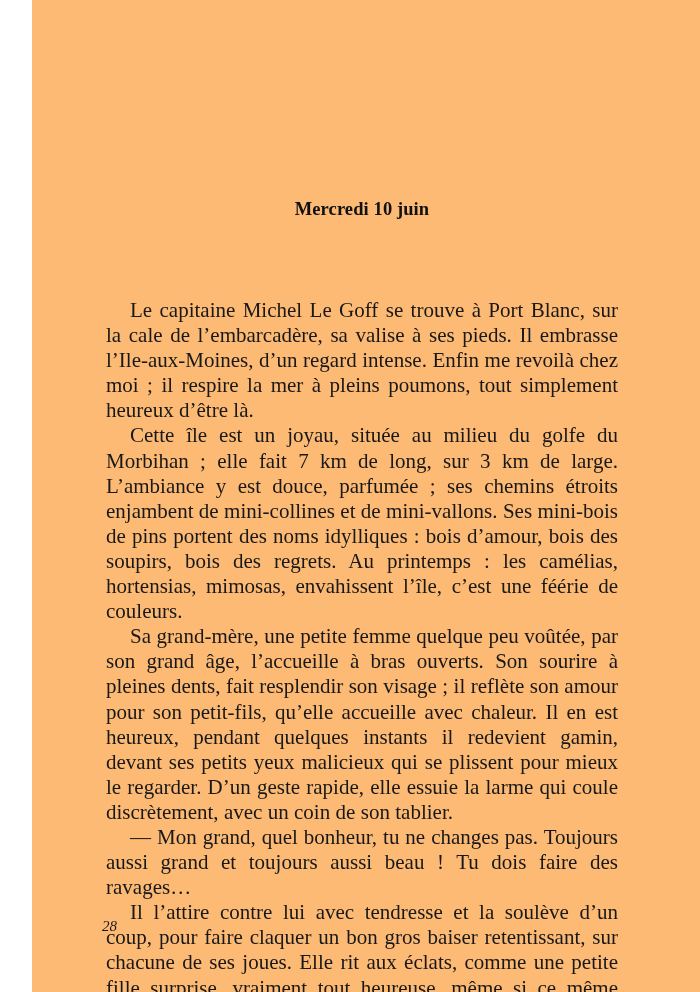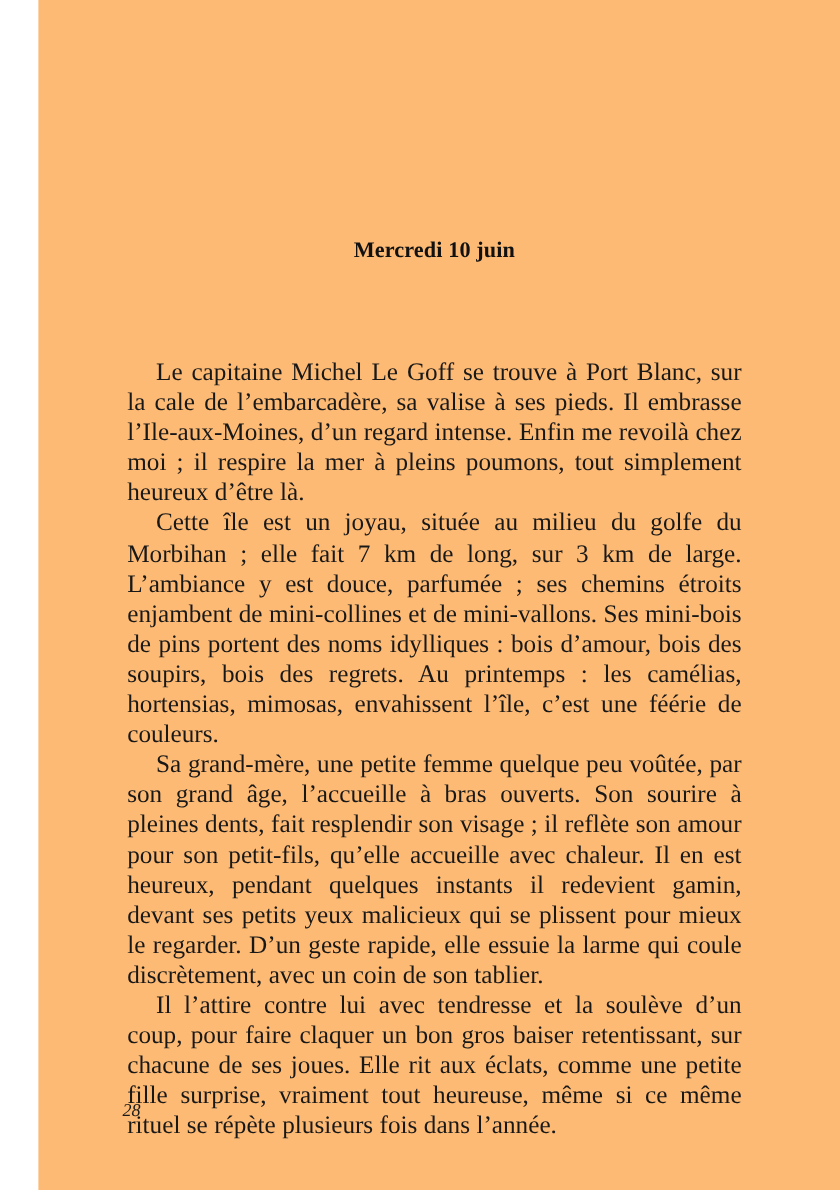--- a/index.html
+++ b/index.html
@@ -70,20 +70,21 @@
 <div class="page">
 
   <div class="content">
 
     <h1 class="chapter-title">Mercredi 10 juin</h1>
 
     <div class="body-text">
       <p>Le capitaine Michel Le Goff se trouve à Port Blanc, sur la cale de l’embarcadère, sa valise à ses pieds. Il embrasse l’Ile-aux-Moines, d’un regard intense. Enfin me revoilà chez moi ; il respire la mer à pleins poumons, tout simplement heureux d’être là.</p>
       <p>Cette île est un joyau, située au milieu du golfe du Morbihan ; elle fait 7 km de long, sur 3 km de large. L’ambiance y est douce, parfumée ; ses chemins étroits enjambent de mini-collines et de mini-vallons. Ses mini-bois de pins portent des noms idylliques : bois d’amour, bois des soupirs, bois des regrets. Au printemps : les camélias, hortensias, mimosas, envahissent l’île, c’est une féérie de couleurs.</p>
       <p>Sa grand-mère, une petite femme quelque peu voûtée, par son grand âge, l’accueille à bras ouverts. Son sourire à pleines dents, fait resplendir son visage ; il reflète son amour pour son petit-fils, qu’elle accueille avec chaleur. Il en est heureux, pendant quelques instants il redevient gamin, devant ses petits yeux malicieux qui se plissent pour mieux le regarder. D’un geste rapide, elle essuie la larme qui coule discrètement, avec un coin de son tablier.</p>
+      <p>— Mon grand, quel bonheur, tu ne changes pas. Toujours aussi grand et toujours aussi beau ! Tu dois faire des ravages…</p>
       <p>Il l’attire contre lui avec tendresse et la soulève d’un coup, pour faire claquer un bon gros baiser retentissant, sur chacune de ses joues. Elle rit aux éclats, comme une petite fille surprise, vraiment tout heureuse, même si ce même rituel se répète plusieurs fois dans l’année.</p>
     </div>
 
   </div>
 
   <div class="page-number">28</div>
 
 </div>
 
 </body></html>

